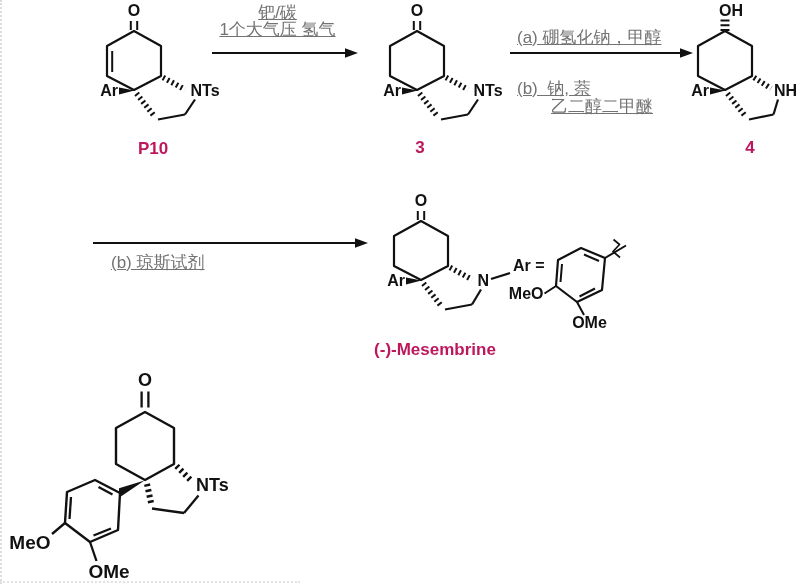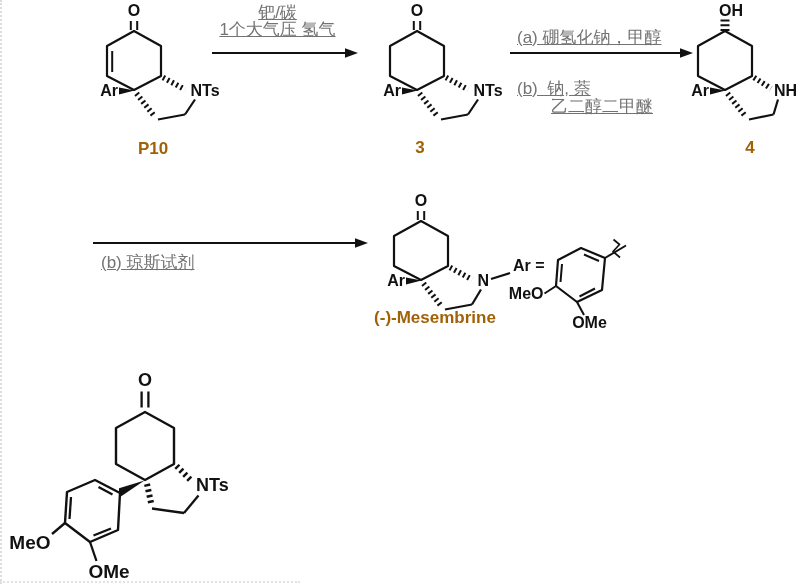--- a/index.html
+++ b/index.html
@@ -3,21 +3,21 @@
 <meta charset="utf-8">
 <style>
   html,body{margin:0;padding:0;background:#fff;}
   #scheme{
     position:relative;width:800px;height:584px;background:#ffffff;
     font-family:"Liberation Sans","DejaVu Sans",sans-serif;color:#111;
     overflow:hidden;
   }
   .rg{position:absolute;font-size:17px;line-height:18px;color:#737373;white-space:pre;text-decoration:underline;}
   .ctr{text-align:center;width:165px;}
-  .lbl{position:absolute;font-weight:700;font-size:17px;text-align:center;color:#a16207;white-space:pre;}
+  .lbl{position:absolute;font-weight:700;font-size:17px;text-align:center;color:#be185d;white-space:pre;}
   svg{position:absolute;overflow:visible;}
   svg .b{stroke:#111;stroke-width:2;fill:none;}
   svg .b2{stroke:#111;stroke-width:2.2;fill:none;}
   svg .b3{stroke:#111;stroke-width:2.3;fill:none;}
   svg .ring{fill:none;stroke:#111;stroke-width:2.2;stroke-linejoin:round;}
   svg .ring3{fill:none;stroke:#111;stroke-width:2.4;stroke-linejoin:round;}
   svg .hash{stroke:#111;stroke-width:5.5;stroke-dasharray:2 3;fill:none;}
   svg .hashv{stroke:#111;stroke-width:9;stroke-dasharray:2 2.7;fill:none;}
   svg .hash3{stroke:#111;stroke-width:6;stroke-dasharray:2.4 3.2;fill:none;}
   svg .sq{stroke:#111;stroke-width:1.7;fill:none;stroke-linejoin:round;}
@@ -106,41 +106,41 @@
     <polygon class="wfill" points="60,87.6 60,94.6 75.5,90.4"></polygon>
     <text class="at t16" x="59" y="96" text-anchor="end">Ar</text>
     <text class="at t16" x="124" y="95.5">NH</text>
   </svg>
   <div class="lbl" style="left:707px;top:138px;width:86px">4</div>
 
   <svg style="left:93px;top:237px" width="275" height="12" viewBox="0 0 275 12">
     <line class="al" x1="0" y1="6" x2="264" y2="6"></line>
       <polygon class="ah" points="262,1.2 275,6 262,10.8"></polygon>
   </svg>
-  <div class="rg" style="left:101px;top:254px">(b) 琼斯试剂</div>
+  <div class="rg" style="left:111px;top:254px">(b) 琼斯试剂</div>
 
   <svg style="left:346px;top:190px" width="200" height="135" viewBox="0 0 200 135">
     <text class="at t16" x="75" y="16" text-anchor="middle">O</text>
     <g>
       <line class="b" x1="71.8" y1="21" x2="71.8" y2="30"></line>
       <line class="b" x1="78.2" y1="21" x2="78.2" y2="30"></line>
     </g>
     <polygon class="ring" points="75,31 102,46 102,76 75,90 48,76 48,46"></polygon>
     <g>
       <line class="hash" x1="104" y1="77.5" x2="126" y2="89.5"></line>
       <line class="b2" x1="135" y1="99.5" x2="126" y2="114.5"></line>
       <line class="b2" x1="126" y1="114.5" x2="99" y2="119.5"></line>
       <line class="hash" x1="77.5" y1="93.5" x2="96" y2="117"></line>
     </g>
     <line class="b2" x1="145" y1="89" x2="164" y2="83"></line>
     <polygon class="wfill" points="60,87.6 60,94.6 75.5,90.4"></polygon>
     <text class="at t16" x="59" y="96" text-anchor="end">Ar</text>
     <text class="at t16" x="131.5" y="95.5">N</text>
   </svg>
-  <div class="lbl" style="left:340px;top:308px;width:190px">(-)-Mesembrine</div>
+  <div class="lbl" style="left:340px;top:340px;width:190px">(-)-Mesembrine</div>
 
   <svg style="left:505px;top:228px" width="150" height="112" viewBox="0 0 150 112">
     <text class="at t16" x="8" y="43">Ar =</text>
     <polygon class="ring" points="100,30 76,20 53,32 51,58 72,74 97,62"></polygon>
     <g>
       <line class="b" x1="94" y1="33" x2="79" y2="26.5"></line>
       <line class="b" x1="57" y1="36" x2="55.5" y2="54"></line>
       <line class="b" x1="74.5" y1="68.5" x2="90" y2="60.5"></line>
     </g>
     <line class="b" x1="100" y1="30" x2="121" y2="17.5"></line>

